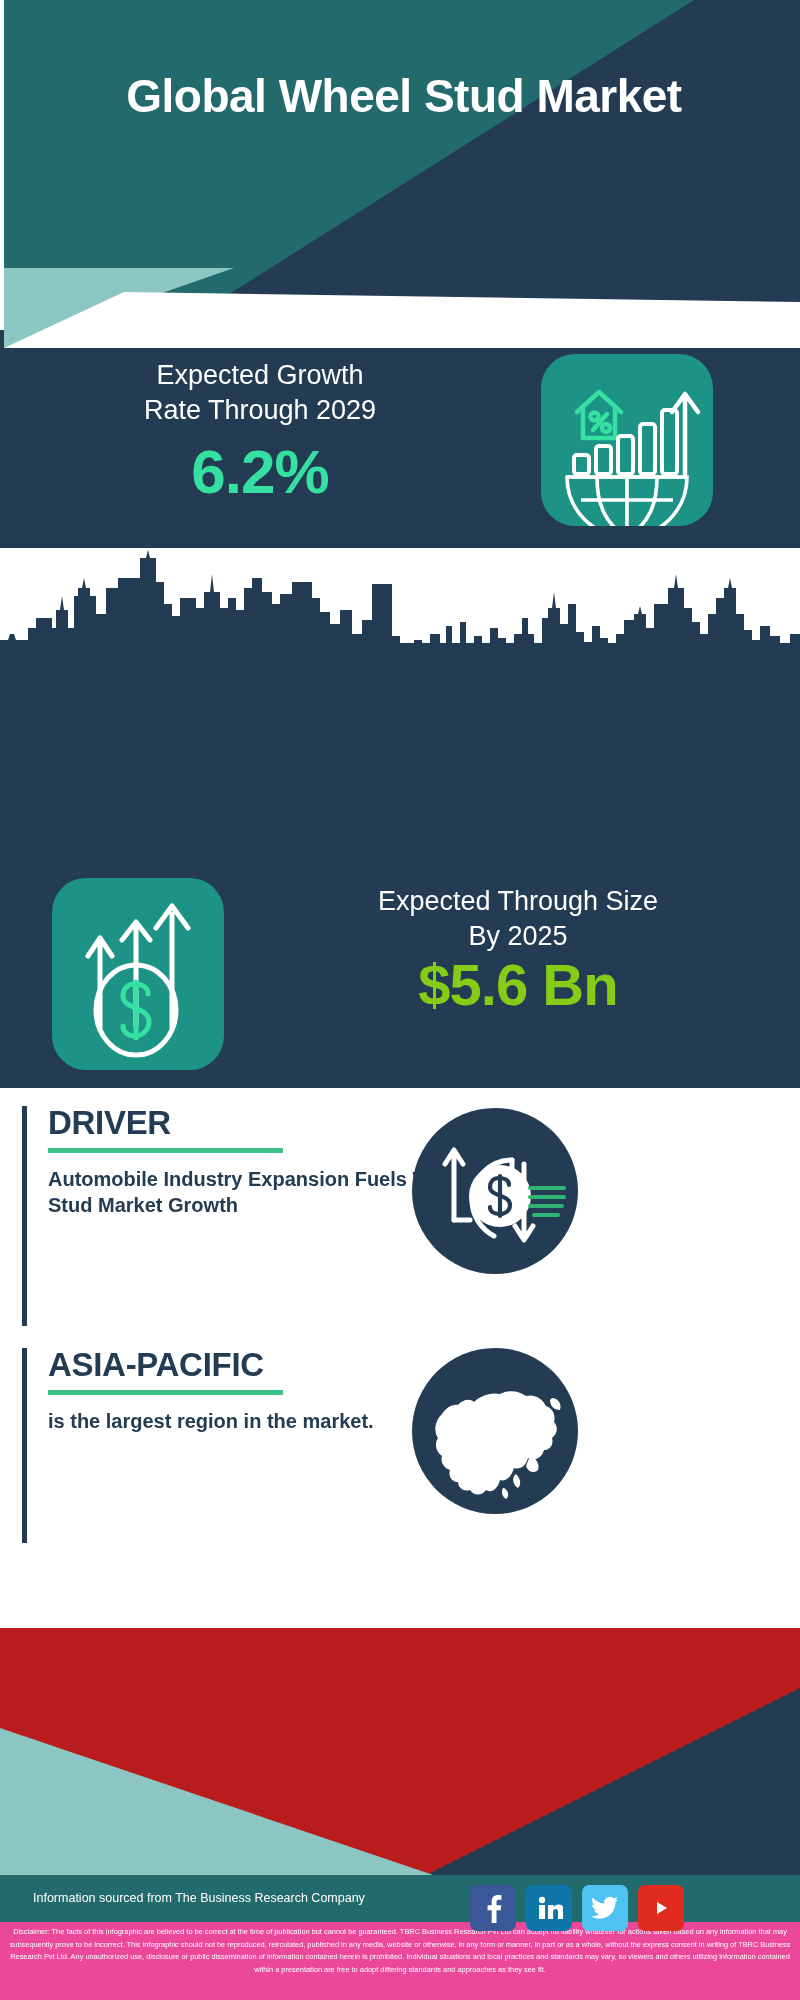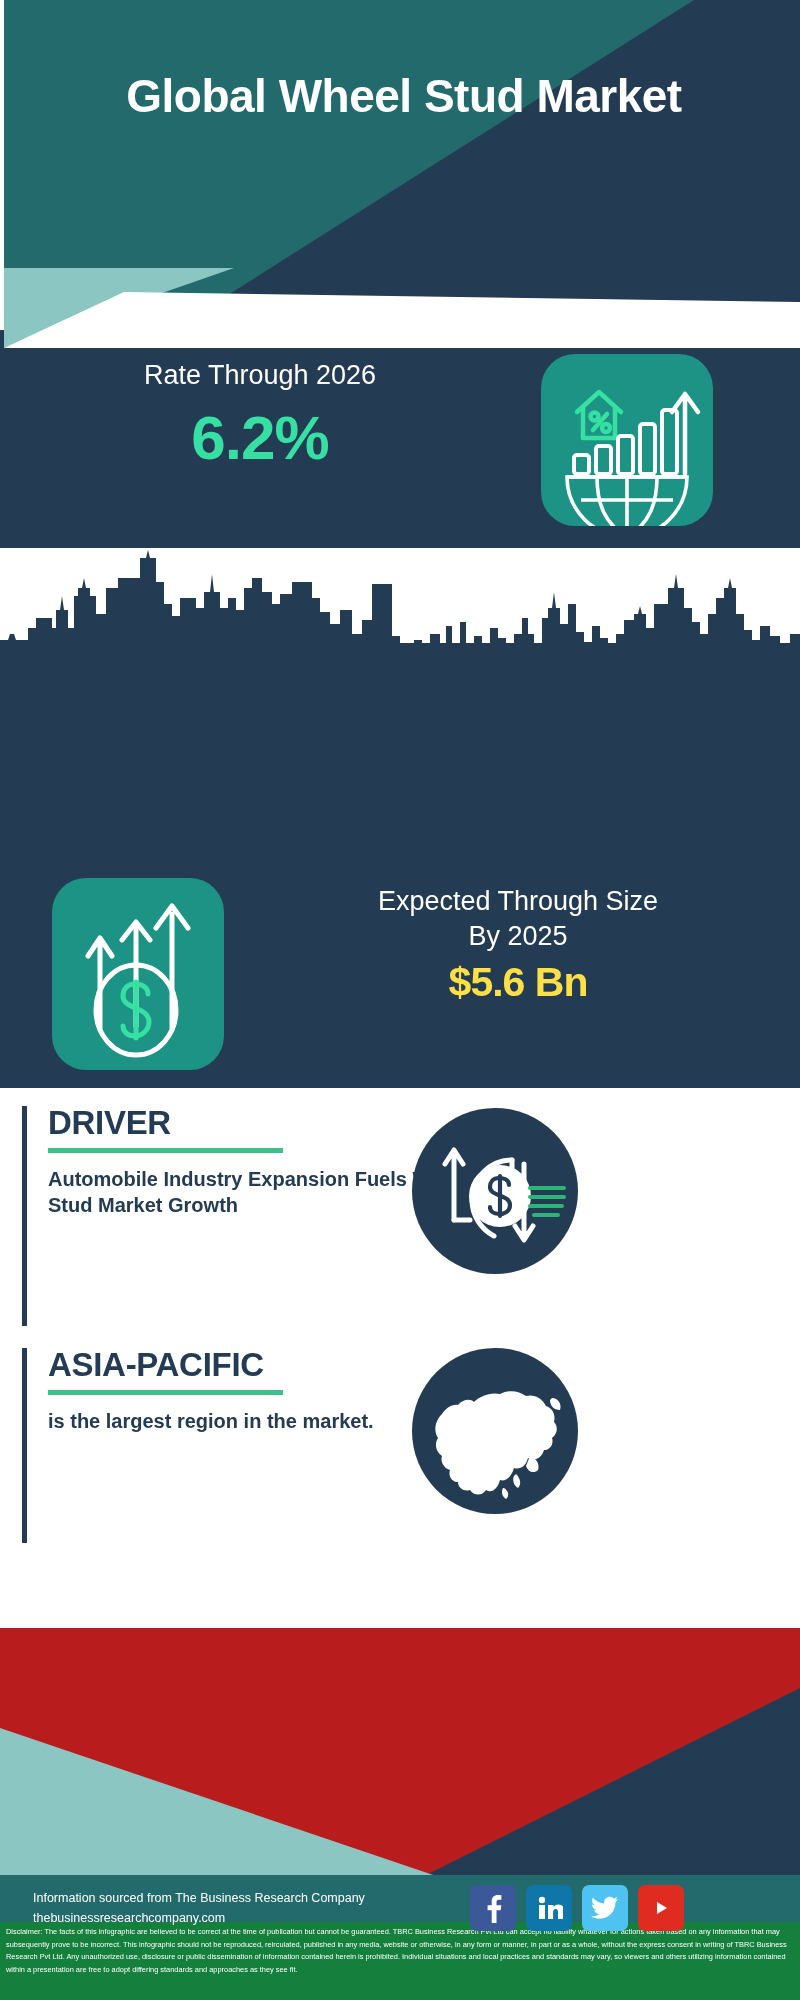--- a/index.html
+++ b/index.html
@@ -77,21 +77,21 @@
   .market-icon {
     position:absolute; left:52px; top:20px;
     width:172px; height:192px; border-radius:34px; background:#1c9384;
   }
   .market-text {
     position:absolute; left:248px; top:26px; width:540px;
     text-align:center; color:#ffffff;
   }
   .market-label { font-size:27px; line-height:1.28; }
   .market-value {
-    margin-top:8px; font-size:41px; font-weight:bold; color:#fde047;
+    margin-top:2px; font-size:58px; font-weight:bold; color:#84cc16;
     line-height:1.05; letter-spacing:-1px;
   }
 
   
   .insights {
     position:absolute; left:0; top:1088px; width:784px; height:540px;
     background:#ffffff;
   }
   .card { position:absolute; left:22px; width:760px; }
   .card-bar {
@@ -146,40 +146,41 @@
     display:flex; align-items:center; justify-content:center;
   }
   .s-fb { background:#3b5998; }
   .s-li { background:#0e76a8; }
   .s-tw { background:#4ec2f0; }
   .s-yt { background:#e02b20; }
   .social svg { display:block; }
 
   .disclaimer {
     position:absolute; left:0; top:1922px; width:800px; height:78px;
-    background:#15803d; color:#ffffff;
-    font-size:7.4px; line-height:1.72; 
+    background:#ec4899; color:#ffffff;
+    font-size:7.4px; line-height:1.72; text-align:center;
     padding:4px 6px 16px 6px;
   }
 </style>
 </head>
 <body>
 
 <div class="page">
 
   <div class="header">
     <div class="header-diag"></div>
     <div class="header-title">Global Wheel Stud Market</div>
     <div class="header-teal-tri"></div>
     <div class="header-white-wedge"></div>
   </div>
 
   <div class="growth">
     <div class="growth-text">
-      <div class="growth-label">Rate Through 2026</div>
+      <div class="growth-label">Expected Growth</div>
+      <div class="growth-label">Rate Through 2029</div>
       <div class="growth-value">6.2%</div>
     </div>
     <div class="growth-icon">
       <svg viewBox="0 0 172 172" width="172" height="172" aria-hidden="true">
 
         <g fill="none" stroke="#36e0a2" stroke-width="4.5" stroke-linejoin="round" stroke-linecap="round">
           <path d="M36 58 L58 38 L80 58 M42 54 L42 84 L74 84 L74 54"></path>
           <line x1="52" y1="76" x2="66" y2="60"></line>
           <circle cx="53.5" cy="62.5" r="4"></circle>
           <circle cx="65" cy="74" r="4"></circle>
@@ -290,21 +291,20 @@
   </div>
 
   <div class="footer">
     <div class="foot-navy"></div>
     <div class="foot-lightteal"></div>
     <div class="foot-teal-base"></div>
 
     <div class="foot-content">
       <div class="foot-text">
         <div>Information sourced from The Business Research Company</div>
-        <div>thebusinessresearchcompany.com</div>
       </div>
 
       <div class="socials">
         <div class="social s-fb">
           <svg width="26" height="30" viewBox="0 0 26 30" aria-hidden="true">
             <path fill="#ffffff" d="M16.5 30 V17.2 H20.6 L21.3 12.2 H16.5 V9.1 C16.5 7.7 16.9 6.8 18.9 6.8 L21.4 6.8 V2.3 C21 2.25 19.5 2.1 17.8 2.1 C14.2 2.1 11.7 4.3 11.7 8.4 V12.2 H7.6 V17.2 H11.7 V30 Z"></path>
           </svg>
         </div>
         <div class="social s-li">
           <svg width="28" height="28" viewBox="0 0 28 28" aria-hidden="true">

